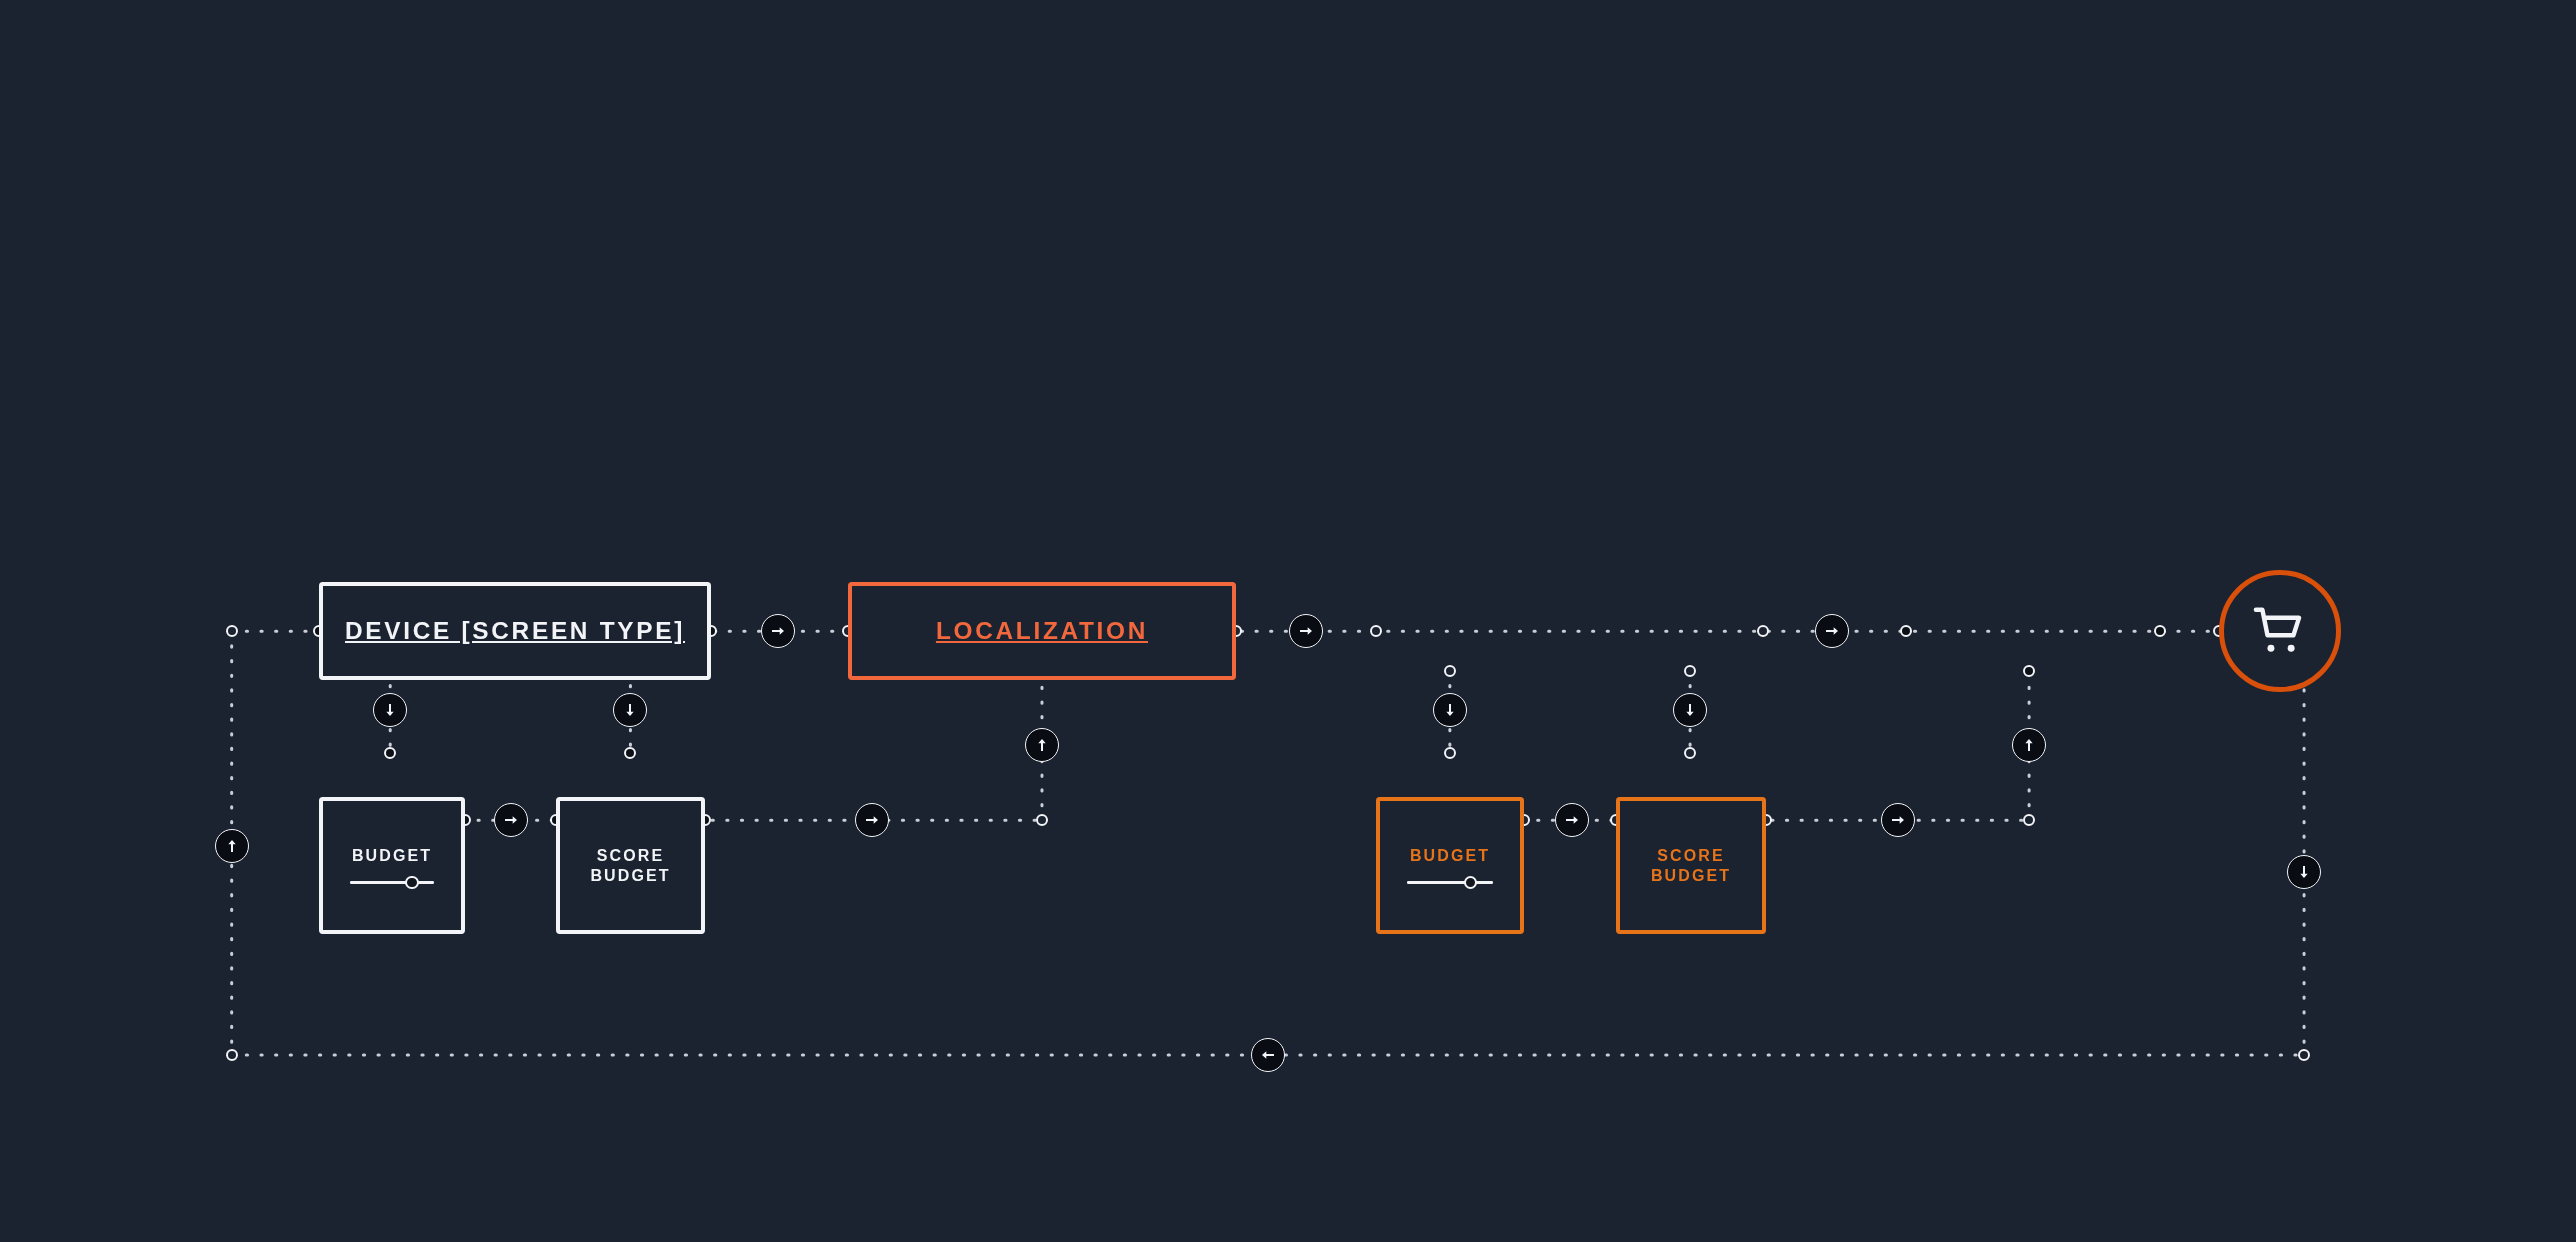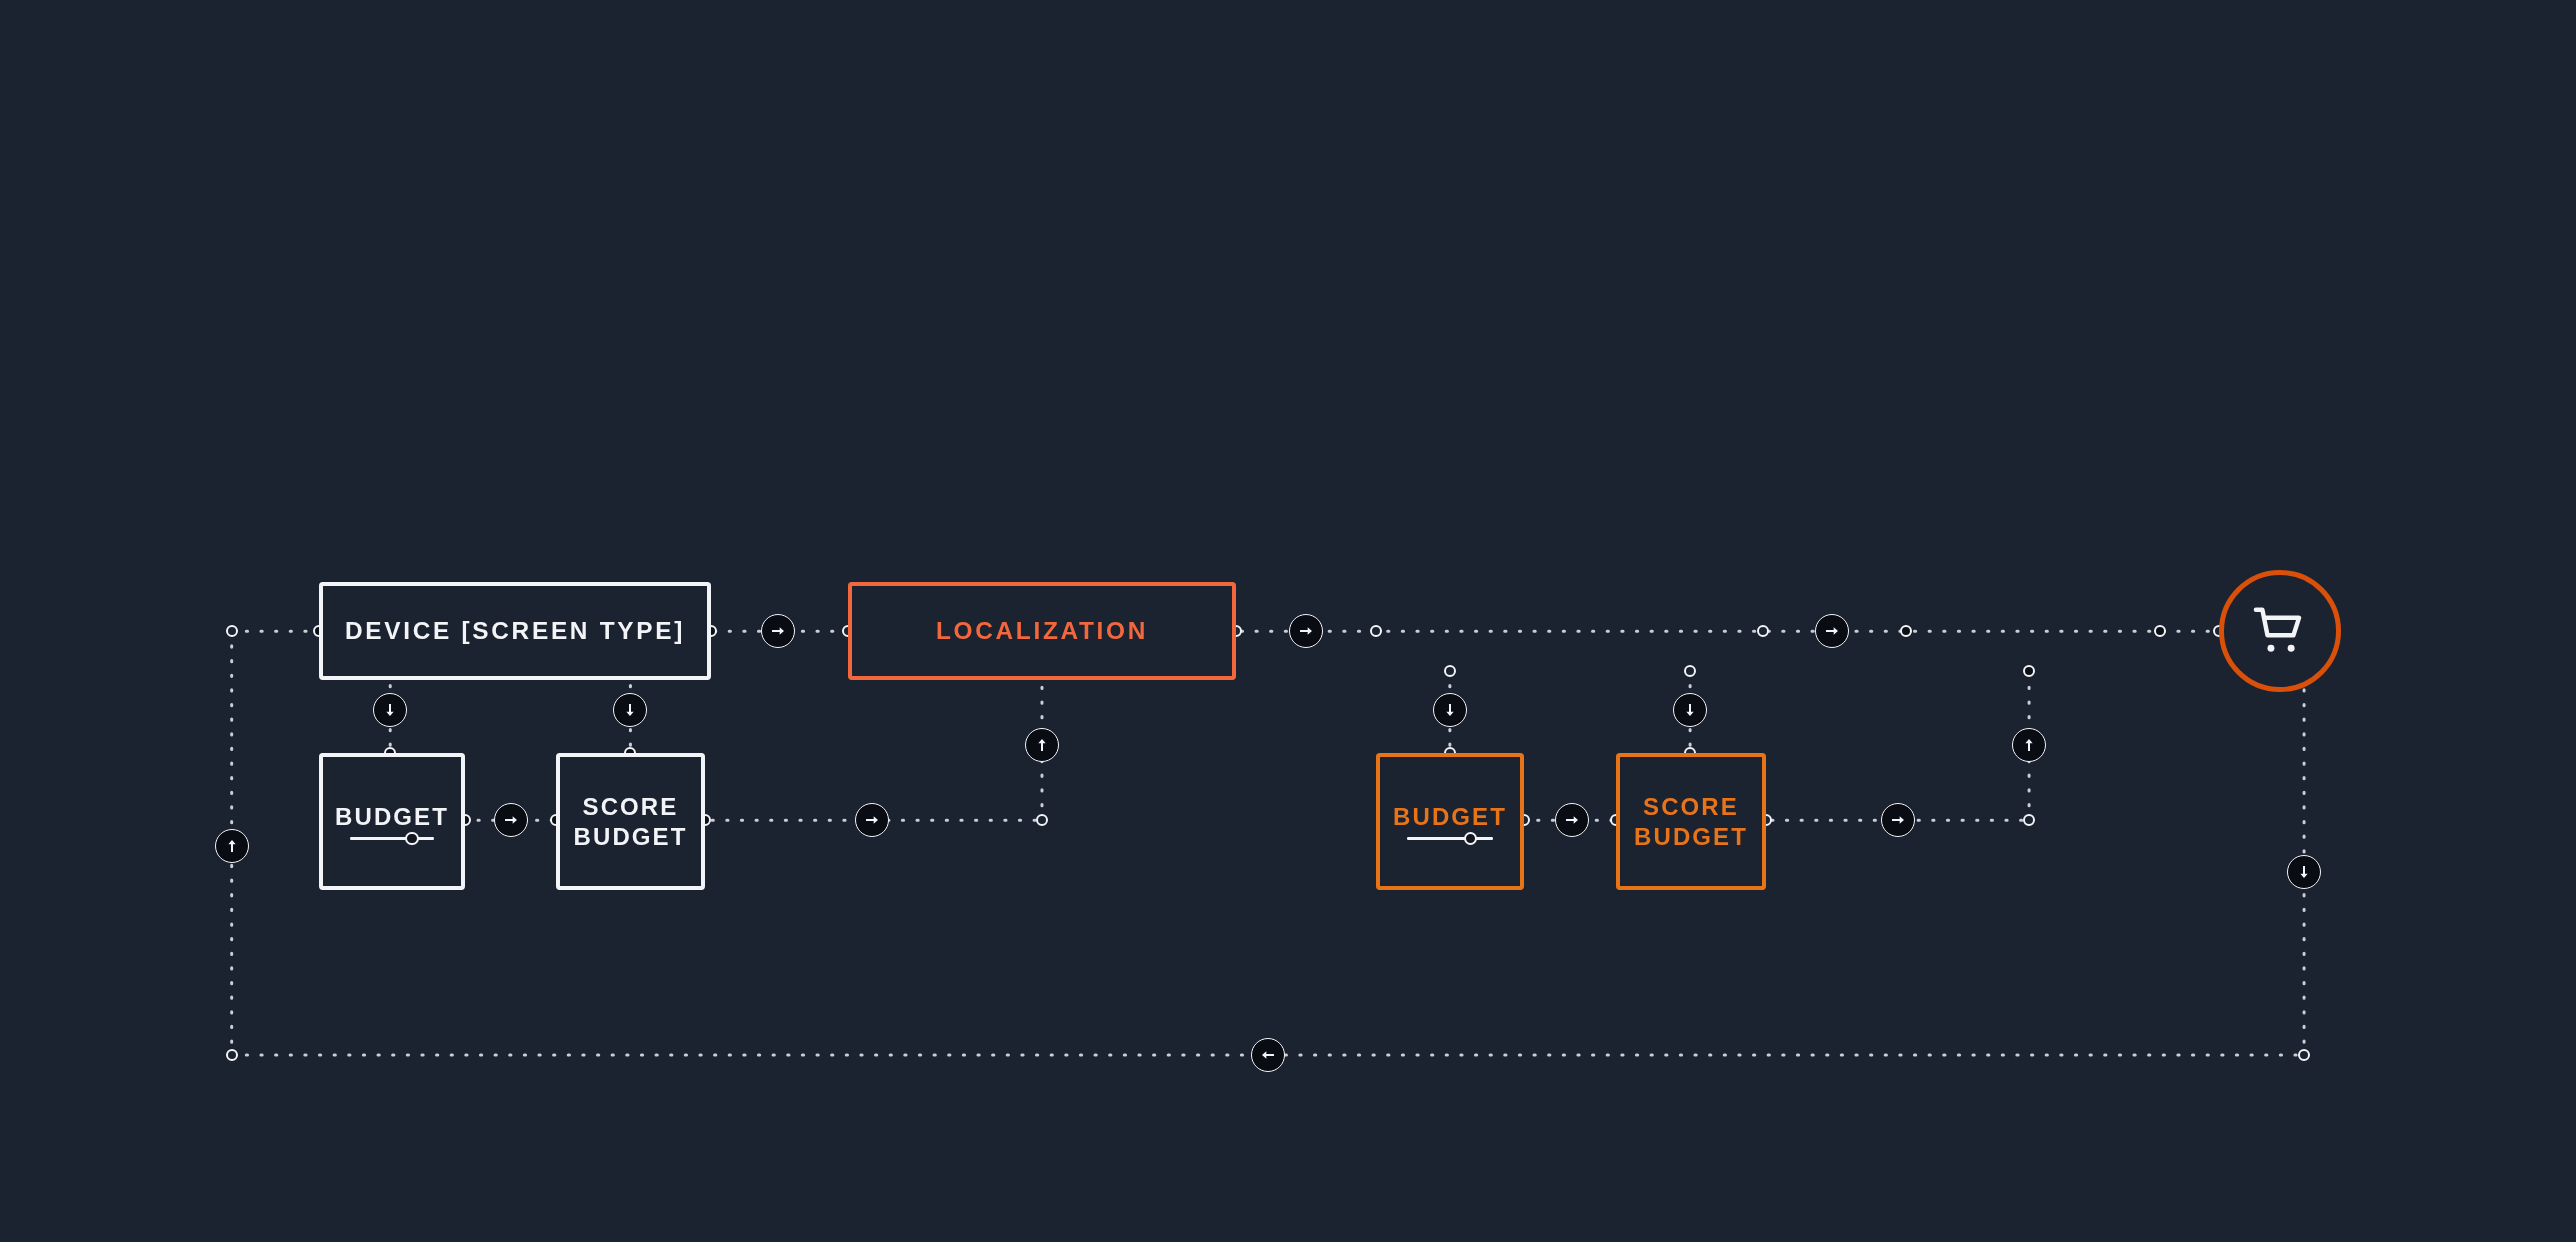--- a/index.html
+++ b/index.html
@@ -20,22 +20,22 @@
   #wires{position:absolute;left:0;top:0;width:2576px;height:1243px;}
 
   
   .node{
     position:absolute;box-sizing:border-box;
     display:flex;align-items:center;justify-content:center;
     text-align:center;background:#1b2230;
     font-weight:700;letter-spacing:2.4px;line-height:1.25;
   }
   .node.rect{border-radius:3.7px;}
-  .node.wide{font-size:24.4px;letter-spacing:2.7px;}
-  .node.small{font-size:24px;letter-spacing:2.1px;}
+  .node.wide{font-size:24.4px;letter-spacing:2.7px;text-decoration:underline;}
+  .node.small{font-size:16px;letter-spacing:2.1px;margin-top:44px;}
 
   .bd-white{border:4.3px solid #F2F4F7;color:#F2F4F7;}
   .bd-salmon{border:4.3px solid #F2683C;color:#F2683C;}
   .bd-orange{border:4.3px solid #E8741A;color:#E8741A;}
 
   .node .label{pointer-events:none;}
   .node.has-slider .label{position:absolute;left:0;right:0;top:45px;}
 
   
   .slider{position:absolute;left:27px;right:27px;bottom:41px;height:13.4px;}

